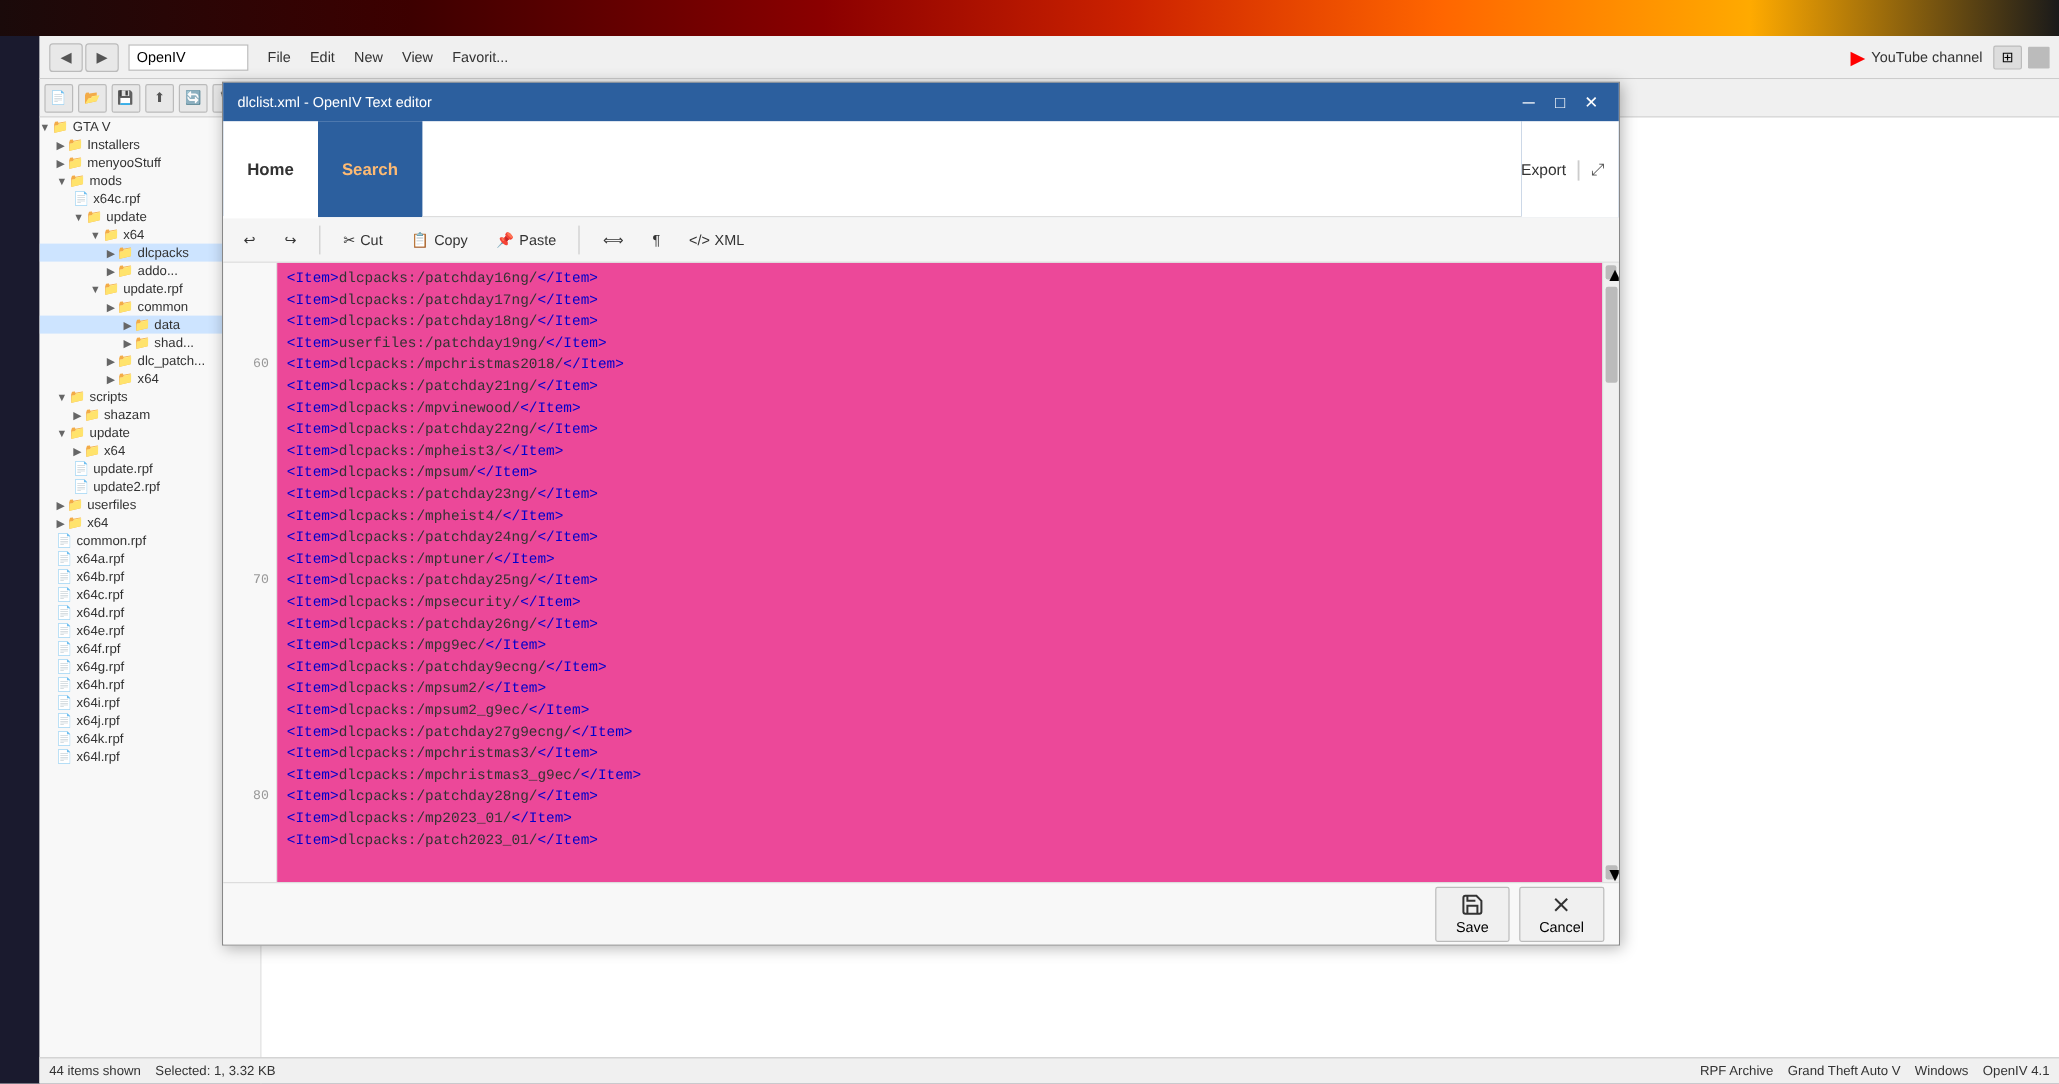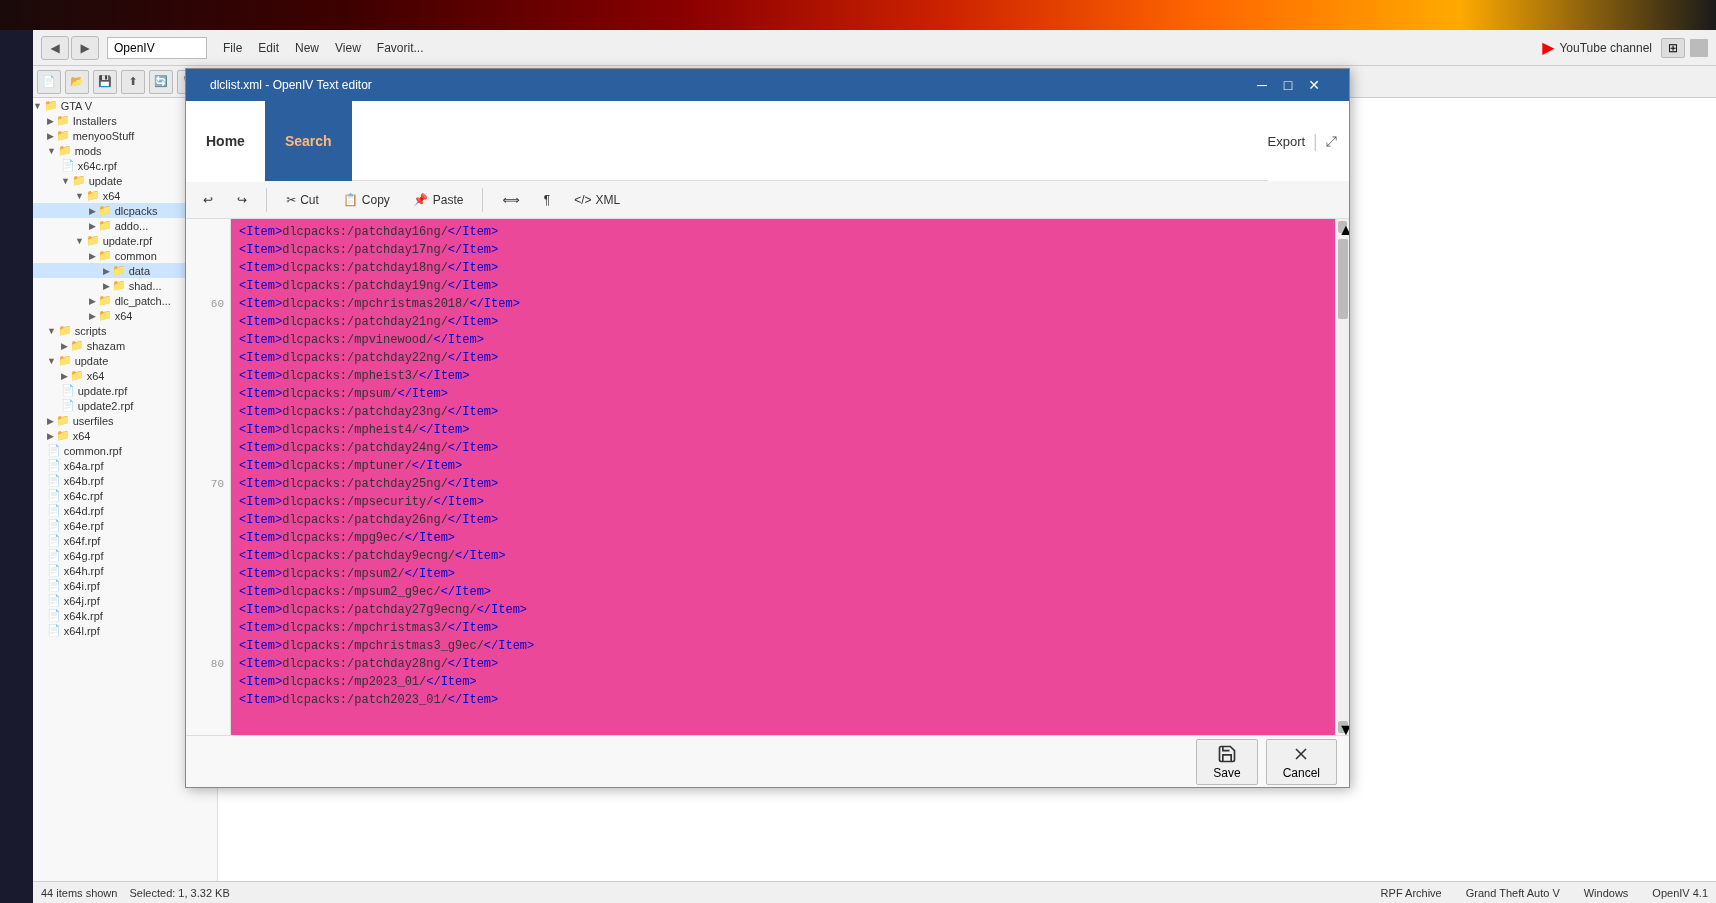--- a/index.html
+++ b/index.html
@@ -152,21 +152,21 @@
       align-items: center;
       padding: 0 8px;
       font-size: 11px;
       color: #333;
       z-index: 10;
     }
 
     .status-right {
       margin-left: auto;
       display: flex;
-      gap: 24px;
+      gap: 12px;
     }
 
     
     .text-editor {
       position: absolute;
       top: 68px;
       left: 185px;
       width: 1165px;
       height: 720px;
       background: white;
@@ -175,21 +175,21 @@
       z-index: 100;
       display: flex;
       flex-direction: column;
     }
 
     .editor-titlebar {
       background: #2c5f9e;
       color: white;
       display: flex;
       align-items: center;
-      padding: 0 24px;
+      padding: 0 12px;
       height: 32px;
       font-size: 13px;
     }
 
     .editor-titlebar-title {
       flex: 1;
       font-size: 12px;
     }
 
     .titlebar-controls {
@@ -706,21 +706,21 @@
       <div class="line-num"></div>
       <div class="line-num"></div>
       <div class="line-num"></div>
 
     </div>
 
     <div class="code-area">
       <div class="code-line"><span class="xml-tag">    &lt;Item&gt;</span><span class="xml-content">dlcpacks:/patchday16ng/</span><span class="xml-tag">&lt;/Item&gt;</span></div>
       <div class="code-line"><span class="xml-tag">    &lt;Item&gt;</span><span class="xml-content">dlcpacks:/patchday17ng/</span><span class="xml-tag">&lt;/Item&gt;</span></div>
       <div class="code-line"><span class="xml-tag">    &lt;Item&gt;</span><span class="xml-content">dlcpacks:/patchday18ng/</span><span class="xml-tag">&lt;/Item&gt;</span></div>
-      <div class="code-line"><span class="xml-tag">    &lt;Item&gt;</span><span class="xml-content">dlcpacks:/patchday19ng/</span><span class="xml-tag">&lt;/Item&gt;</span></div>
+      <div class="code-line"><span class="xml-tag">    &lt;Item&gt;</span><span class="xml-content">userfiles:/patchday19ng/</span><span class="xml-tag">&lt;/Item&gt;</span></div>
       <div class="code-line"><span class="xml-tag">    &lt;Item&gt;</span><span class="xml-content">dlcpacks:/mpchristmas2018/</span><span class="xml-tag">&lt;/Item&gt;</span></div>
       <div class="code-line"><span class="xml-tag">    &lt;Item&gt;</span><span class="xml-content">dlcpacks:/patchday21ng/</span><span class="xml-tag">&lt;/Item&gt;</span></div>
       <div class="code-line"><span class="xml-tag">    &lt;Item&gt;</span><span class="xml-content">dlcpacks:/mpvinewood/</span><span class="xml-tag">&lt;/Item&gt;</span></div>
       <div class="code-line"><span class="xml-tag">    &lt;Item&gt;</span><span class="xml-content">dlcpacks:/patchday22ng/</span><span class="xml-tag">&lt;/Item&gt;</span></div>
       <div class="code-line"><span class="xml-tag">    &lt;Item&gt;</span><span class="xml-content">dlcpacks:/mpheist3/</span><span class="xml-tag">&lt;/Item&gt;</span></div>
       <div class="code-line"><span class="xml-tag">    &lt;Item&gt;</span><span class="xml-content">dlcpacks:/mpsum/</span><span class="xml-tag">&lt;/Item&gt;</span></div>
       <div class="code-line"><span class="xml-tag">    &lt;Item&gt;</span><span class="xml-content">dlcpacks:/patchday23ng/</span><span class="xml-tag">&lt;/Item&gt;</span></div>
       <div class="code-line"><span class="xml-tag">    &lt;Item&gt;</span><span class="xml-content">dlcpacks:/mpheist4/</span><span class="xml-tag">&lt;/Item&gt;</span></div>
       <div class="code-line"><span class="xml-tag">    &lt;Item&gt;</span><span class="xml-content">dlcpacks:/patchday24ng/</span><span class="xml-tag">&lt;/Item&gt;</span></div>
       <div class="code-line"><span class="xml-tag">    &lt;Item&gt;</span><span class="xml-content">dlcpacks:/mptuner/</span><span class="xml-tag">&lt;/Item&gt;</span></div>

